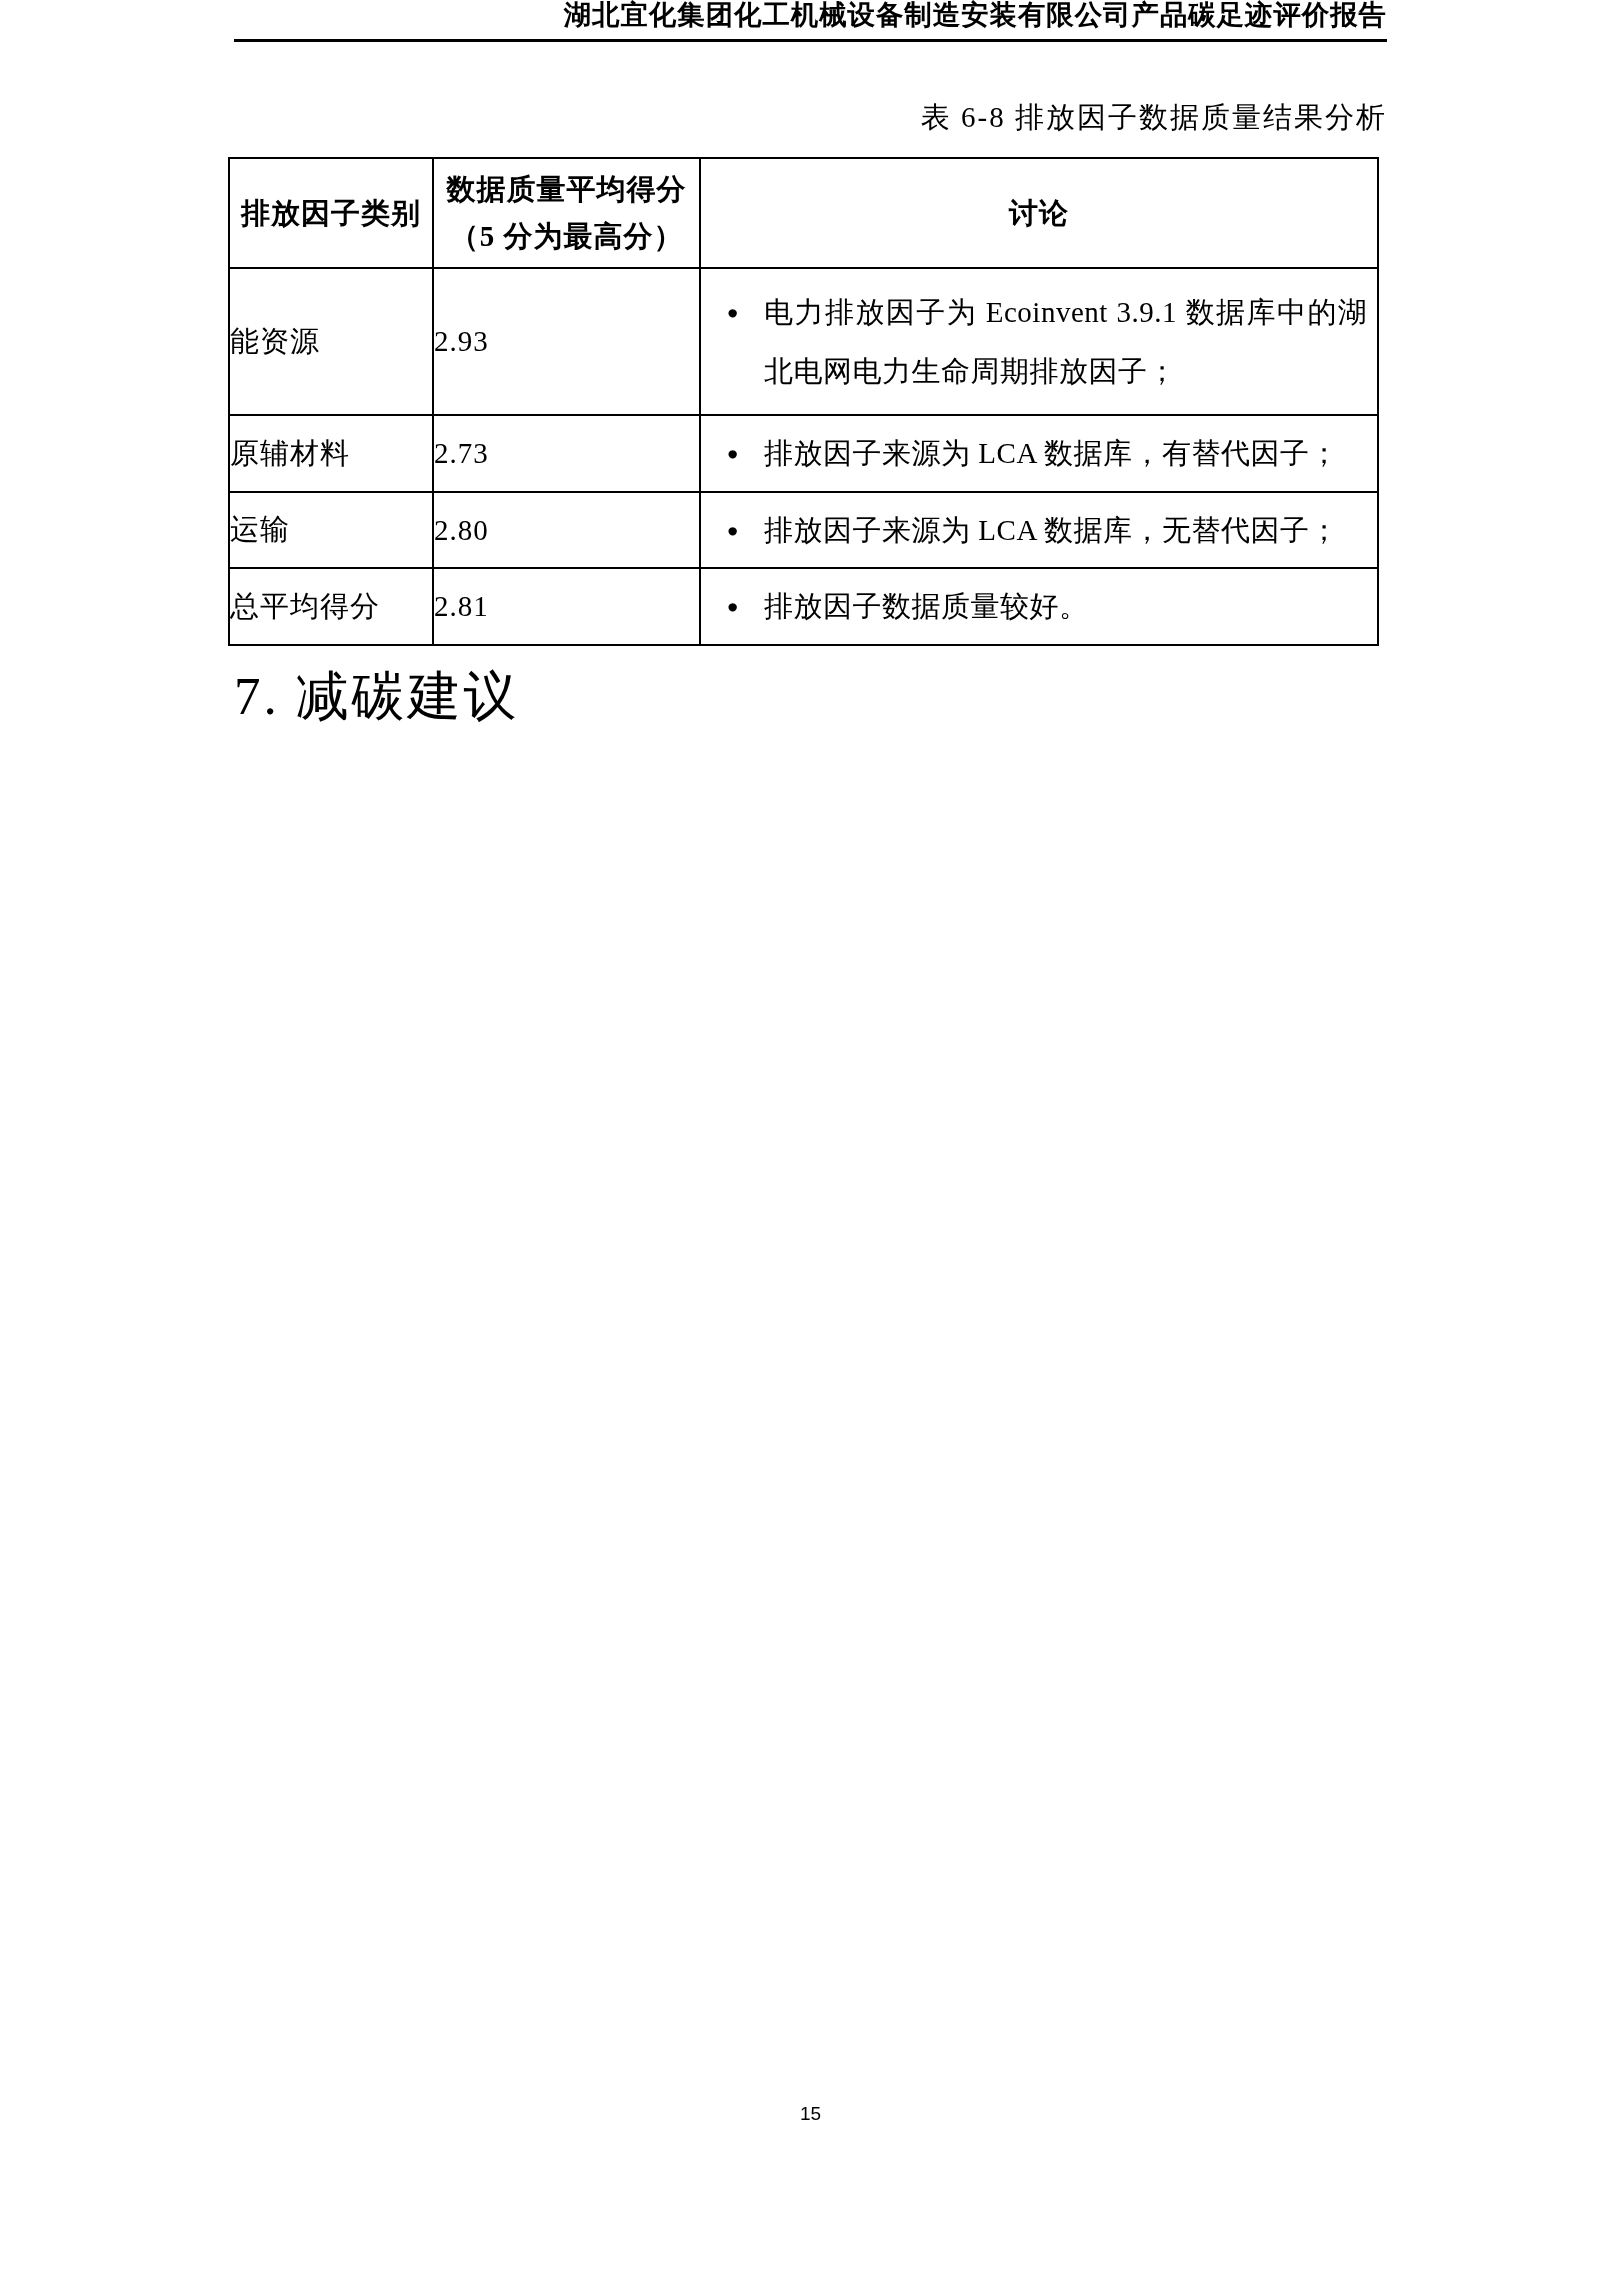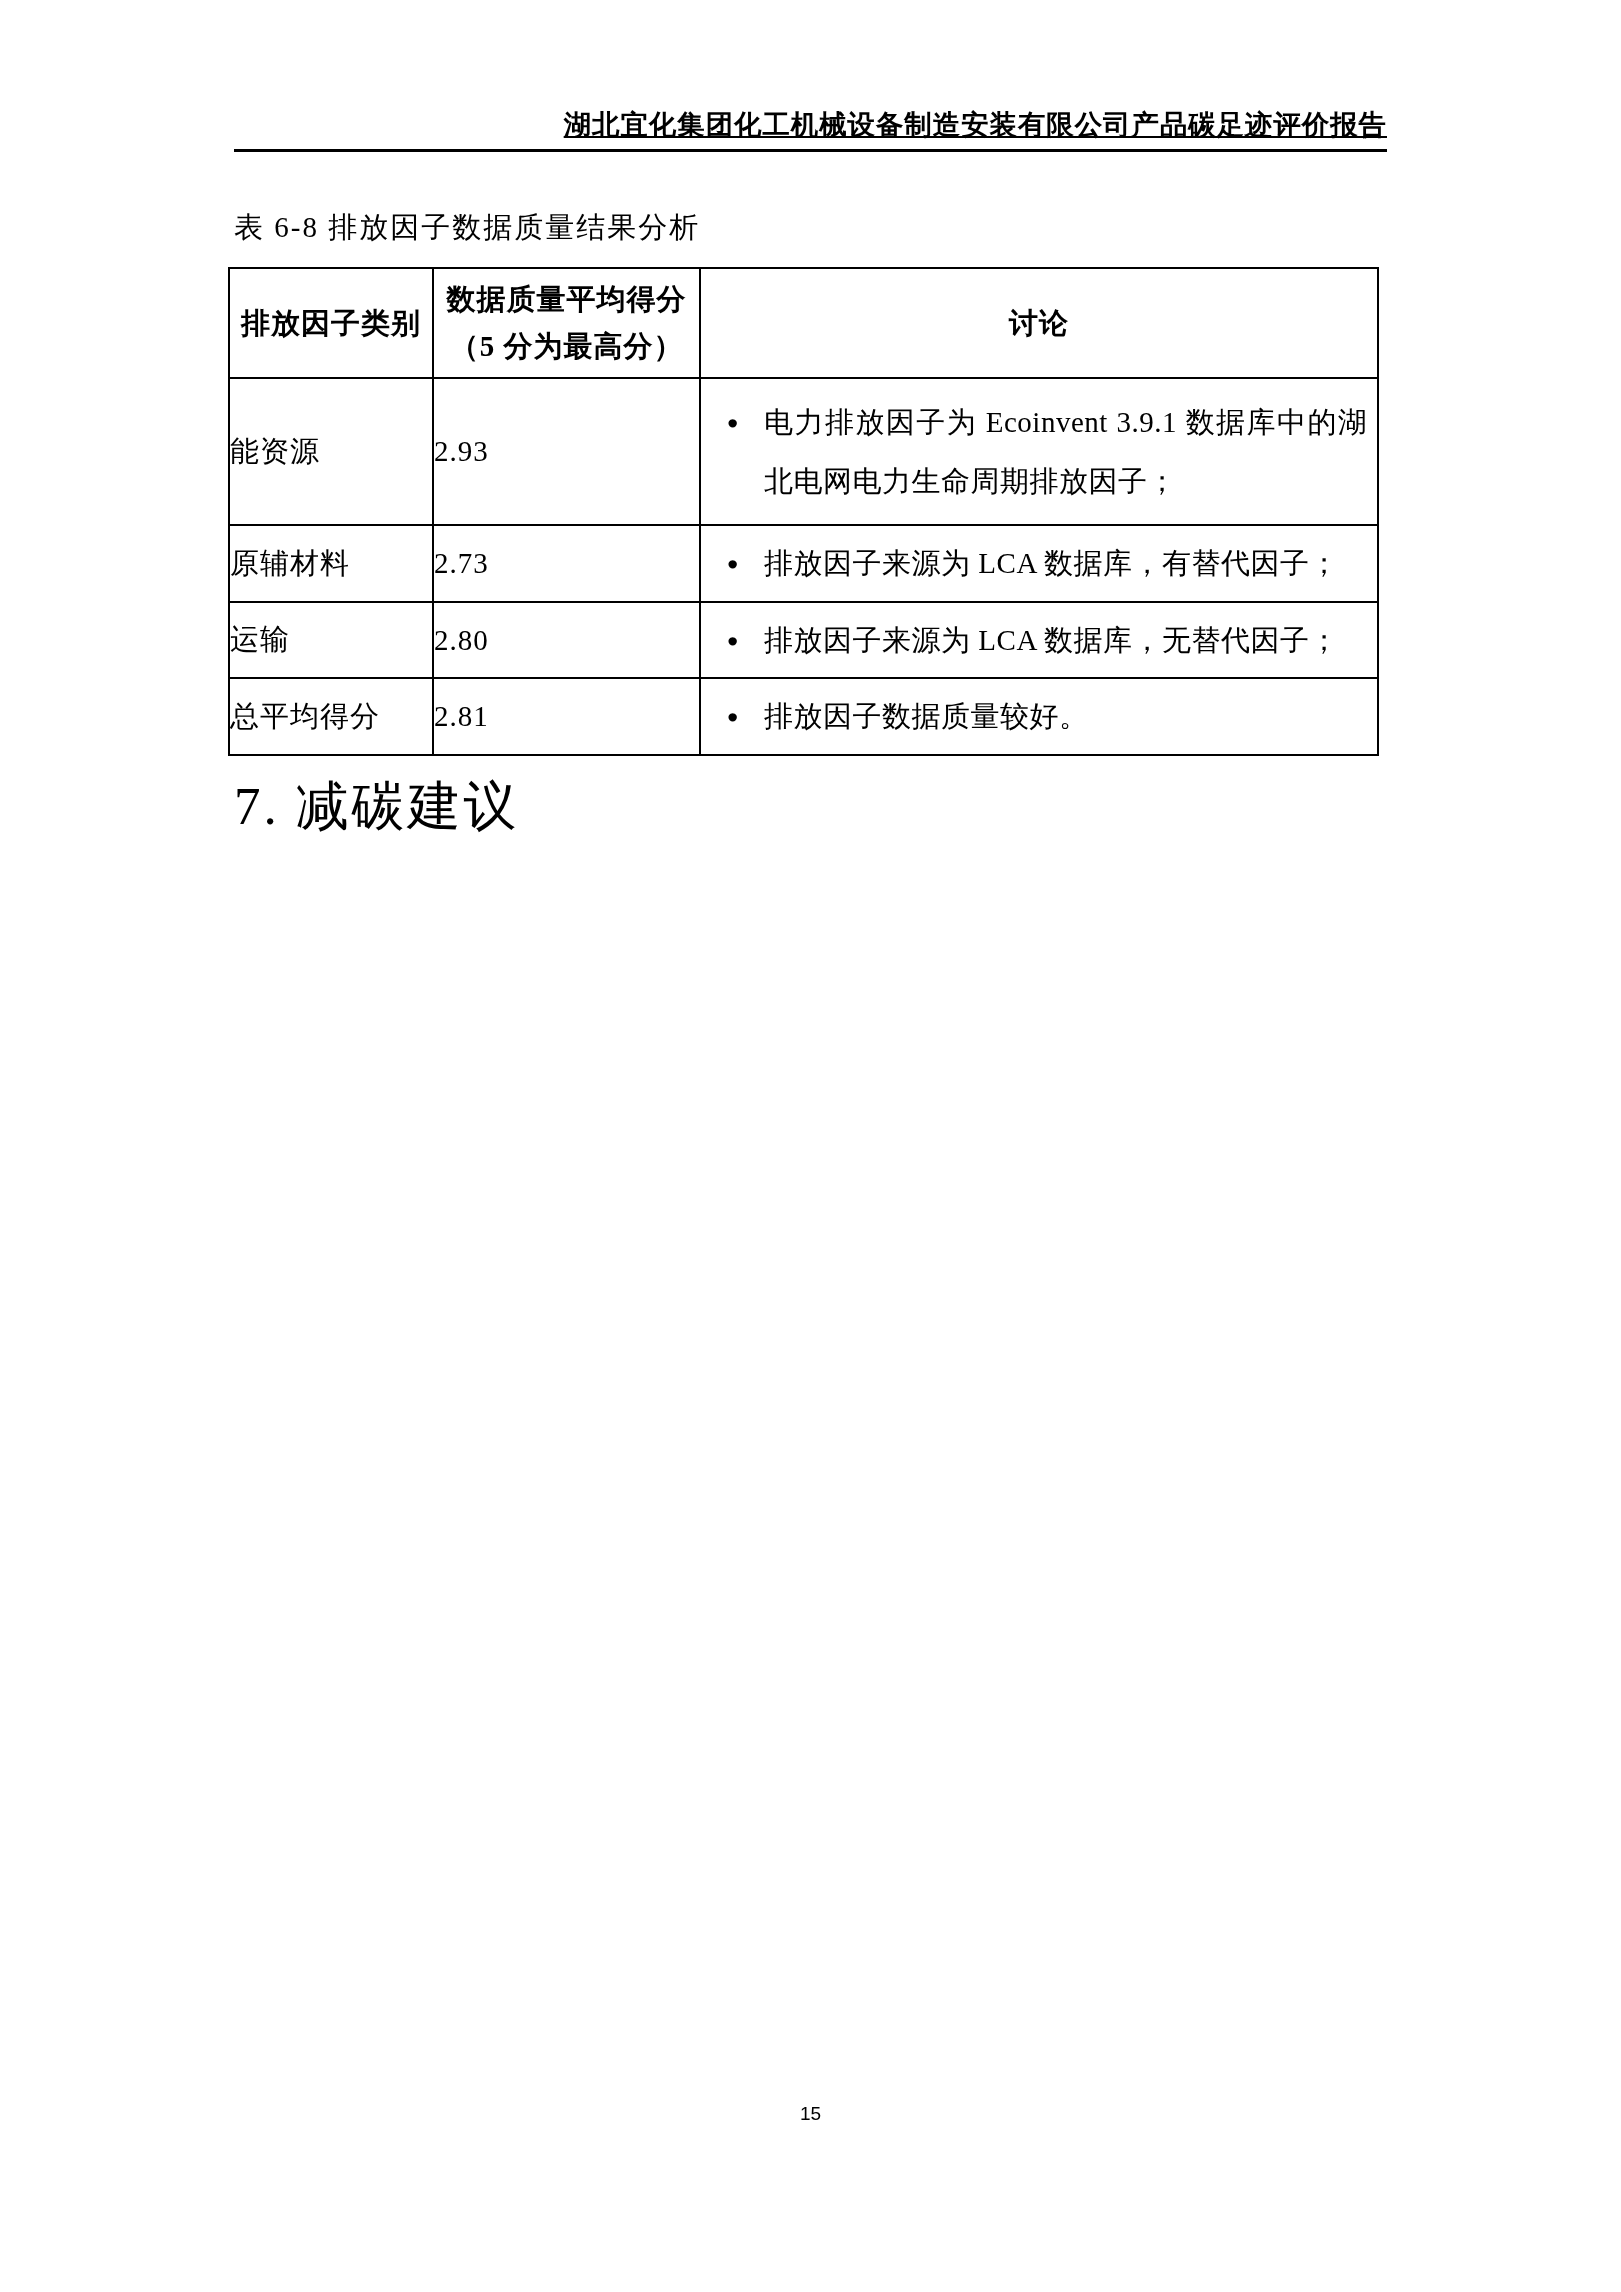--- a/index.html
+++ b/index.html
@@ -10,38 +10,36 @@
     height: 2293px;
     background: #ffffff;
     color: #000000;
     font-family: "Liberation Serif", "DejaVu Serif", serif;
     overflow: hidden;
   }
   .content { width: 1153px; margin: 0 auto; }
 
   
   .doc-header {
-    padding-top: 110px;
     text-align: right;
     font-size: 27.4px;
     font-weight: bold;
     letter-spacing: 1px;
     line-height: 31px;
-    text-decoration: underline;
   }
   .header-rule {
     margin-top: 7.8px;
     border-bottom: 3.9px solid #000;
     height: 0;
   }
 
   
   .table-caption {
     margin-top: 59px;
-    text-align: left;
+    text-align: right;
     font-size: 29px;
     letter-spacing: 2px;
     line-height: 33px;
   }
 
   
   table.dq-table {
     margin-top: 23.5px;
     margin-left: -5.9px;
     width: 1149px;

